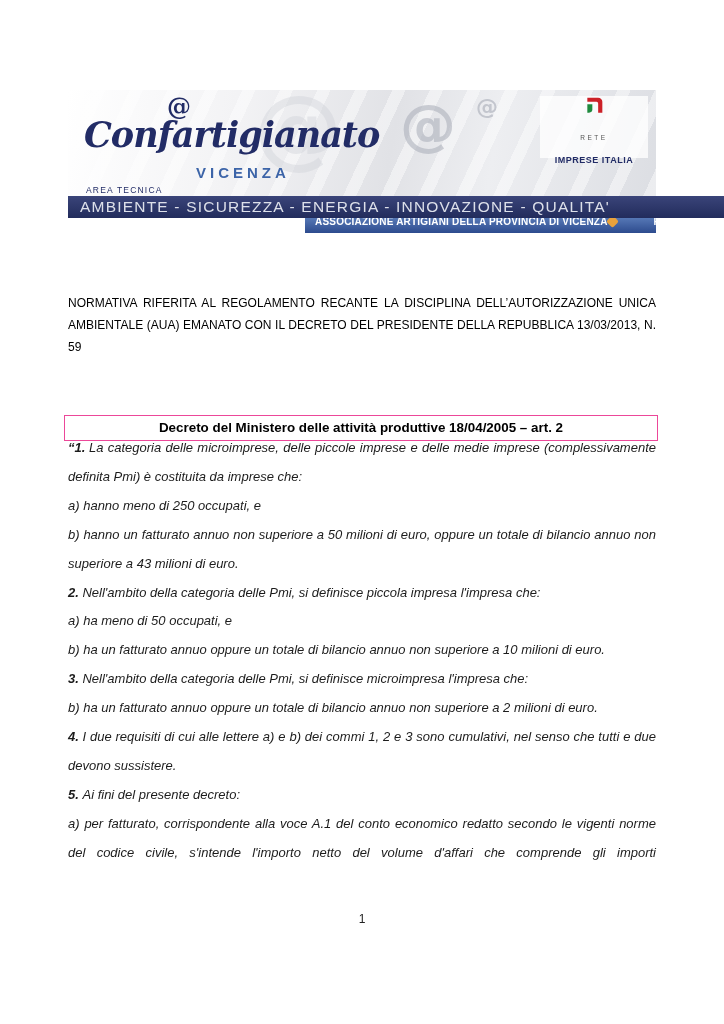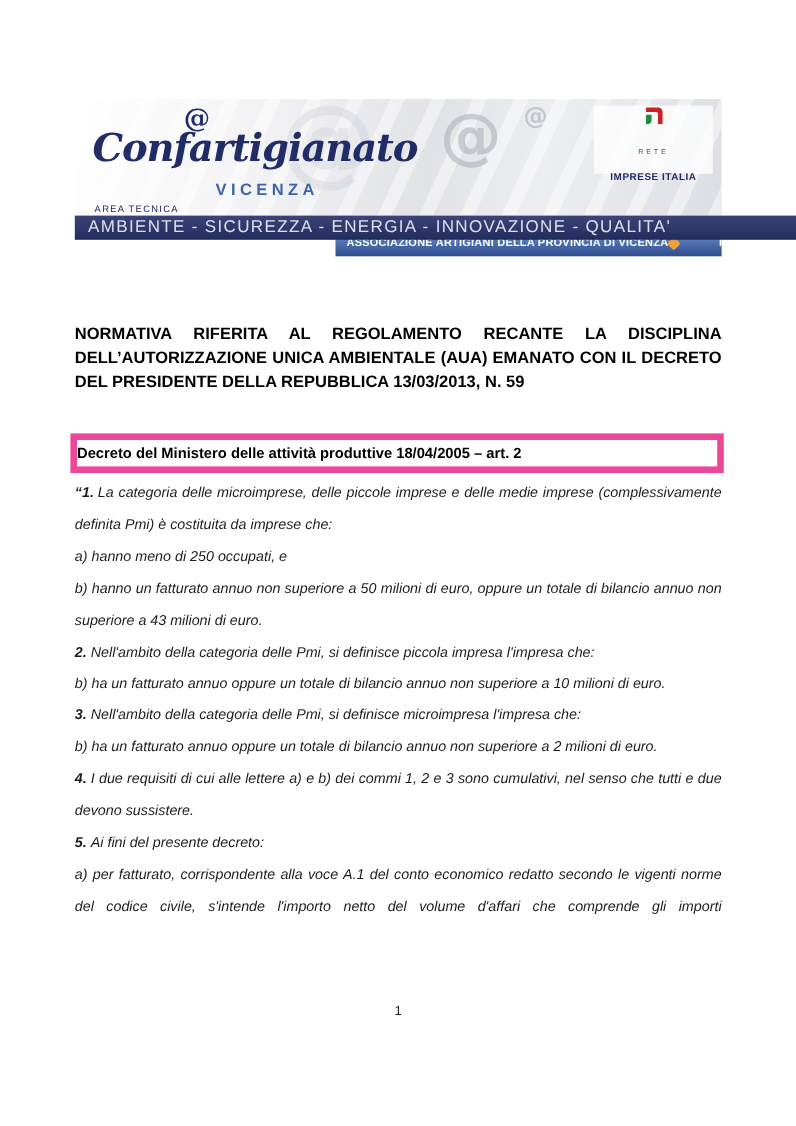--- a/index.html
+++ b/index.html
@@ -76,27 +76,27 @@
     position: absolute; left: 0; top: 106px; width: 694px; height: 22px;
     box-sizing: border-box; padding-left: 12px;
     background: linear-gradient(180deg, var(--services-navy-light, #3a4479), var(--services-navy-dark, #222c5c));
     color: #dde0ea; font-size: 15.5px; letter-spacing: 1.2px; line-height: 22px;
     white-space: nowrap;
   }
 
   
   .doc-title {
     position: absolute; left: 68px; top: 293px; width: 588px;
-    font-weight: bold; font-size: 15px; line-height: 21.8px;
+    font-weight: normal; font-size: 12px; line-height: 21.8px;
     text-align: justify; color: #000;
   }
   .boxed-heading {
-    position: absolute; left: 64px; top: 394px; width: 594px;
-    box-sizing: border-box; border: 6px solid #ec4899;
-    padding: 4px 0 5px; text-align: left;
+    position: absolute; left: 64px; top: 415px; width: 594px;
+    box-sizing: border-box; border: 1px solid #ec4899;
+    padding: 4px 0 5px; text-align: center;
     font-weight: bold; font-size: 13.4px; color: #000;
   }
   .doc-body {
     position: absolute; left: 68px; top: 434px; width: 588px;
     font-style: italic; font-size: 13px; line-height: 28.9px;
     text-align: justify; color: #1c1c1c;
   }
   .doc-body p { margin: 0; }
   .doc-body p:last-child { text-align-last: justify; }
   .para-lead:not(:empty) { margin-right: .28em; }
@@ -160,20 +160,23 @@
     <p class="body-para">
       <strong class="para-lead"></strong><span>a) hanno meno di 250 occupati, e</span>
     </p>
     <p class="body-para">
       <strong class="para-lead"></strong><span>b) hanno un fatturato annuo non superiore a 50 milioni di euro, oppure un totale di bilancio annuo non superiore a 43 milioni di euro.</span>
     </p>
     <p class="body-para">
       <strong class="para-lead">2.</strong><span>Nell'ambito della categoria delle Pmi, si definisce piccola impresa l'impresa che:</span>
     </p>
     <p class="body-para">
+      <strong class="para-lead"></strong><span>a) ha meno di 50 occupati, e</span>
+    </p>
+    <p class="body-para">
       <strong class="para-lead"></strong><span>b) ha un fatturato annuo oppure un totale di bilancio annuo non superiore a 10 milioni di euro.</span>
     </p>
     <p class="body-para">
       <strong class="para-lead">3.</strong><span>Nell'ambito della categoria delle Pmi, si definisce microimpresa l'impresa che:</span>
     </p>
     <p class="body-para">
       <strong class="para-lead"></strong><span>b) ha un fatturato annuo oppure un totale di bilancio annuo non superiore a 2 milioni di euro.</span>
     </p>
     <p class="body-para">
       <strong class="para-lead">4.</strong><span>I due requisiti di cui alle lettere a) e b) dei commi 1, 2 e 3 sono cumulativi, nel senso che tutti e due devono sussistere.</span>

